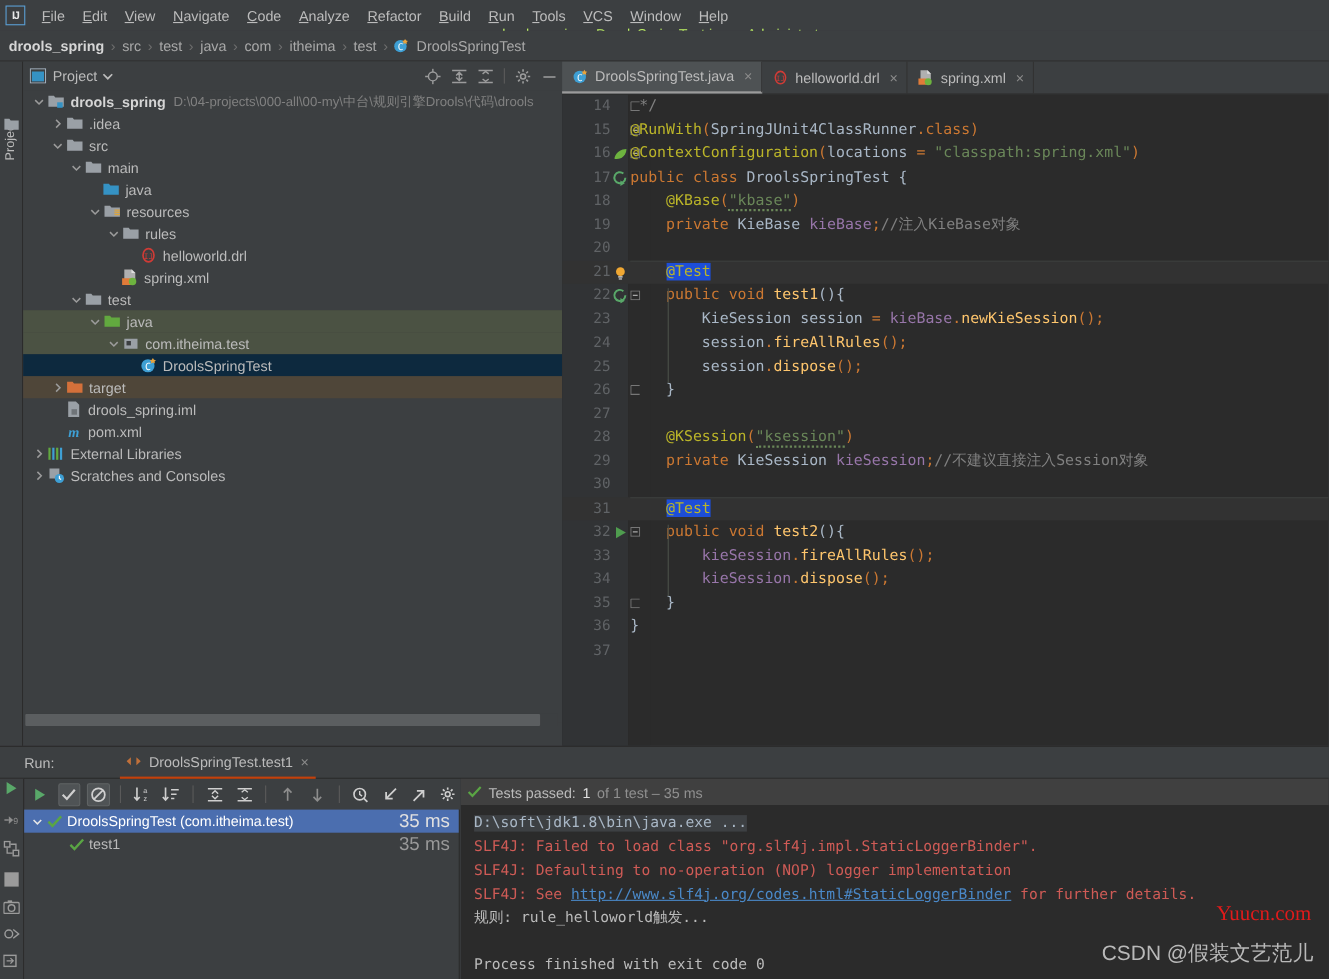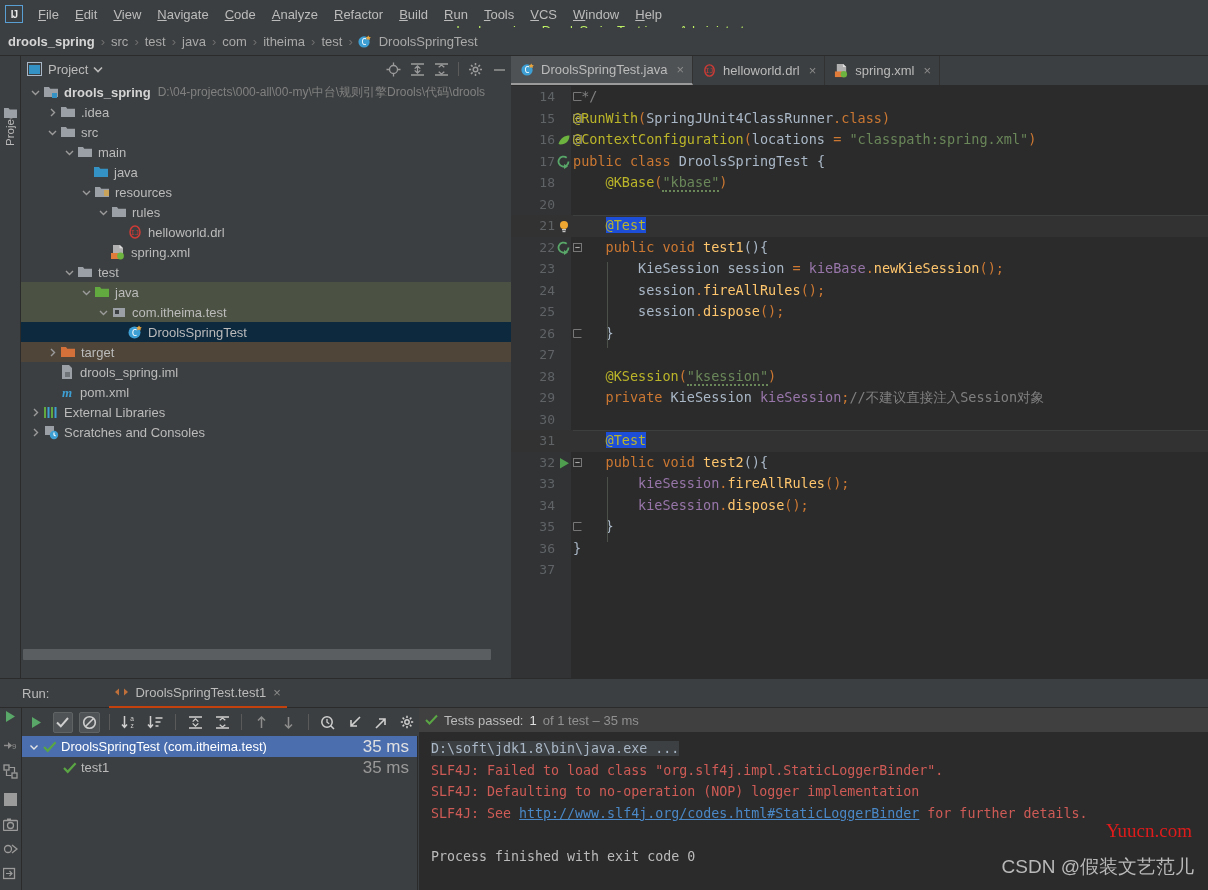--- a/index.html
+++ b/index.html
@@ -589,20 +589,21 @@
               <path d="M1.5 11C3 5 8 2.5 12.5 2.5c0 5-3.5 9-9 9-1 0-1.6-.2-2-.5z" fill="#6db33f"></path>
             </svg></span><span class="fold"><svg width="9" height="9" viewBox="0 0 9 9">
               <rect x="0.5" y="0.5" width="8" height="8" fill="none" stroke="#777"></rect>
               <path d="M2.3 4.5h4.4" stroke="#aaa" stroke-width="1.1"></path>
             </svg></span><span class="code"><span class="c-ann">@ContextConfiguration</span><span class="c-kw">(</span><span class="c-plain">locations</span> <span class="c-kw">=</span> <span class="c-str">"classpath:spring.xml"</span><span class="c-kw">)</span></span></div>
         <div class="eline"><span class="lnum">17</span><span class="gicon"><svg width="14" height="14" viewBox="0 0 14 14">
               <path d="M11.5 6.5a5 5 0 1 1-1.8-3.8" stroke="#59a869" stroke-width="1.8" fill="none"></path>
               <path d="M7 9l4 2.5L7 14z" fill="#59a869"></path>
             </svg></span><span class="code"><span class="c-kw">public</span> <span class="c-kw">class</span> <span class="c-typ">DroolsSpringTest</span> <span class="c-brace" style="color:#a9b7c6">{</span></span></div>
         <div class="eline"><span class="lnum">18</span><span class="code">    <span class="c-ann">@KBase</span><span class="c-kw">(</span><span class="c-str wavy">"kbase"</span><span class="c-kw">)</span></span></div>
+        <div class="eline"><span class="lnum">19</span><span class="code">    <span class="c-kw">private</span> <span class="c-typ">KieBase</span> <span class="c-fld">kieBase</span><span class="c-kw">;</span><span class="c-cmt">//注入KieBase对象</span></span></div>
         <div class="eline"><span class="lnum">20</span><span class="code"></span></div>
         <div class="eline"><div class="row-hl" style="background: rgb(50, 50, 50);"></div><div class="sep-line"></div><span class="lnum">21</span><span class="gicon"><svg width="14" height="14" viewBox="0 0 14 14">
               <circle cx="7" cy="6" r="4" fill="#f0a732"></circle>
               <rect x="5" y="10" width="4" height="1.4" fill="#c4c4c4"></rect>
               <rect x="5.5" y="12" width="3" height="1.2" fill="#c4c4c4"></rect>
             </svg></span><span class="code">    <span class="c-annhl">@Test</span></span></div>
         <div class="eline"><span class="lnum">22</span><span class="gicon"><svg width="14" height="14" viewBox="0 0 14 14">
               <path d="M11.5 6.5a5 5 0 1 1-1.8-3.8" stroke="#59a869" stroke-width="1.8" fill="none"></path>
               <path d="M7 9l4 2.5L7 14z" fill="#59a869"></path>
             </svg></span><span class="fold"><svg width="9" height="9" viewBox="0 0 9 9">
@@ -811,20 +812,21 @@
         </span>
         <span class="cs-main">Tests passed:</span>
         <span class="cs-main" style="color:#e0e0e0;">1</span>
         <span class="cs-dim">of 1 test – 35 ms</span>
       </div>
       <div class="console" id="console-lines">
           <div class="cline"><span class="c-cmd">D:\soft\jdk1.8\bin\java.exe ...</span></div>
           <div class="cline"><span class="c-err">SLF4J: Failed to load class "org.slf4j.impl.StaticLoggerBinder".</span></div>
           <div class="cline"><span class="c-err">SLF4J: Defaulting to no-operation (NOP) logger implementation</span></div>
           <div class="cline"><span class="c-err">SLF4J: See </span><span class="c-link">http://www.slf4j.org/codes.html#StaticLoggerBinder</span><span class="c-err"> for further details.</span></div>
+          <div class="cline"><span class="c-out">规则: rule_helloworld触发...</span></div>
           <div class="cline">&nbsp;</div>
           <div class="cline"><span class="c-out">Process finished with exit code 0</span></div>
         </div>
       <div class="wm1">Yuucn.com</div>
       <div class="wm2">CSDN @假装文艺范儿</div>
     </div>
   </div>
 </div>
 
 </body></html>

